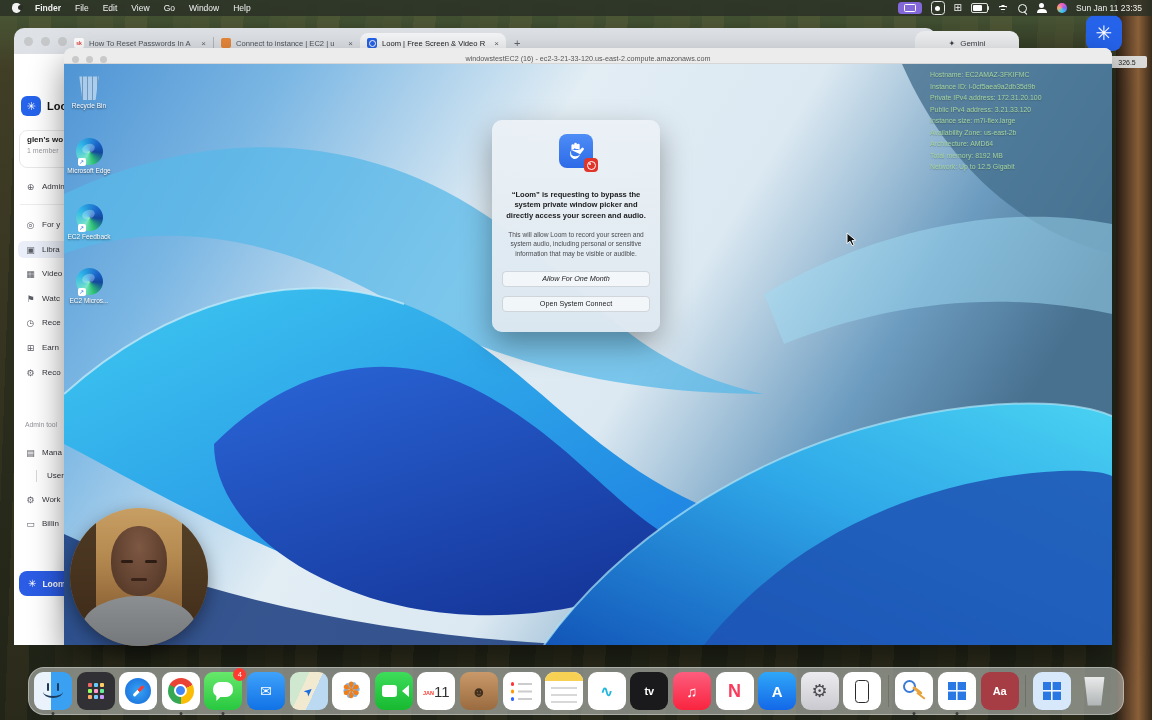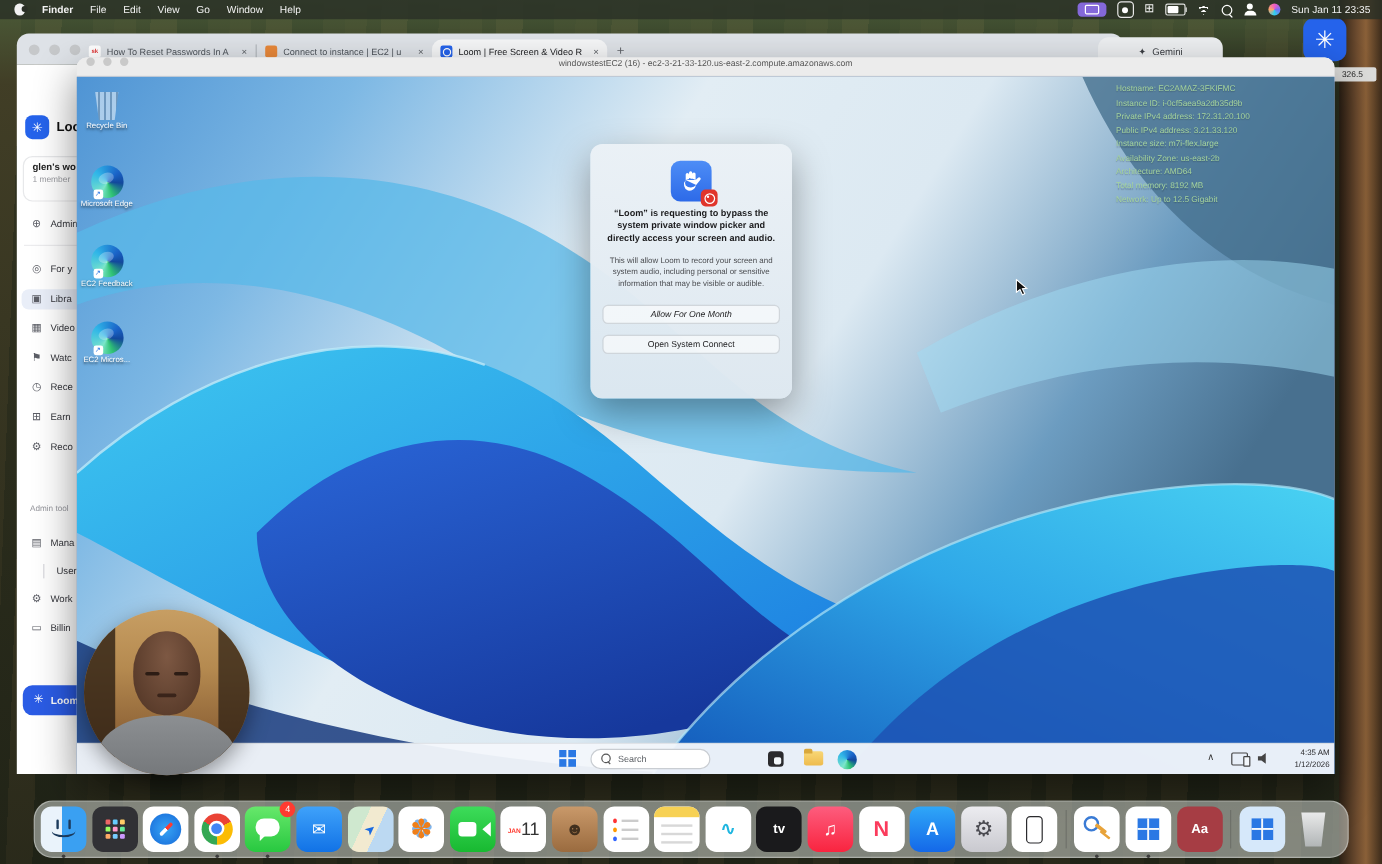--- a/index.html
+++ b/index.html
@@ -66,42 +66,42 @@
   .srow.sub{padding-left:18px;}
   .srow.sub .bar{width:1px;height:12px;background:#d8d8dc;margin-right:4px;}
   .record-btn{position:absolute;left:5px;top:517px;width:108px;height:25px;background:#2b5ce5;border-radius:8px;display:flex;align-items:center;gap:6px;padding-left:9px;box-sizing:border-box;color:#fff;font-size:8.5px;font-weight:bold;}
   .record-btn .ig{font-size:10px;}
   
   .gem-win{left:915px;top:31px;width:104px;height:24px;background:#eceef0;border-radius:9px 9px 0 0;z-index:12;display:flex;align-items:center;justify-content:center;gap:5px;font-size:8px;color:#3a3d42;}
   .loom-app-icon{left:1086px;top:15px;width:36px;height:36px;border-radius:9px;background:#2563eb;z-index:12;display:flex;align-items:center;justify-content:center;color:#fff;font-size:20px;}
   .loom-pill{left:1107px;top:56px;width:40px;height:12px;background:#dcdcda;border-radius:2px;z-index:12;display:flex;align-items:center;justify-content:center;font-size:7px;color:#222;}
   
   .rwin{left:64px;top:48px;width:1048px;height:597px;z-index:30;border-radius:8px 8px 0 0;box-shadow:0 14px 34px rgba(0,0,0,.45);background:#ececec;}
-  .rtitle{height:16px;border-radius:8px 8px 0 0;background:#ececec;display:flex;align-items:flex-start;position:relative;border-bottom:1px solid #d6d6d6;box-sizing:border-box;}
+  .rtitle{height:16px;border-radius:8px 8px 0 0;background:#ececec;display:flex;align-items:flex-end;position:relative;border-bottom:1px solid #d6d6d6;box-sizing:border-box;}
   .rdots{display:flex;gap:7px;margin-left:8px;}
   .rdot{width:7px;height:7px;border-radius:50%;background:#c9c9c9;}
   .rtitle .t{position:absolute;left:0;right:0;text-align:center;font-size:7.2px;color:#555;}
   .rcontent{position:relative;width:1048px;height:581px;overflow:hidden;background:#3f74b4;}
   .rcontent svg.wp{position:absolute;left:0;top:0;}
   
   .ec2{position:absolute;right:6px;top:5px;width:176px;font-size:6.9px;line-height:11.5px;color:#a5d49e;text-shadow:0 1px 1px rgba(0,0,0,.25);}
   
   .dicon{position:absolute;left:-3px;width:56px;text-align:center;}
   .dicon .lbl{font-size:6.5px;color:#fff;text-shadow:0 1px 2px rgba(0,0,0,.65);margin-top:2px;line-height:8px;}
   .bin{width:22px;height:26px;margin:0 auto;background:linear-gradient(180deg,rgba(255,255,255,.65),rgba(215,228,240,.35));clip-path:polygon(6% 10%,94% 10%,80% 100%,20% 100%);background-image:repeating-linear-gradient(90deg,rgba(255,255,255,.5) 0 4px,rgba(130,150,170,.55) 4px 5px);}
   .edgeball{width:27px;height:27px;border-radius:50%;margin:0 auto;background:conic-gradient(from 210deg,#7be6c9,#2fb5e8 28%,#1a63c8 55%,#12489c 68%,#2fc274 86%,#7be6c9);position:relative;}
   .edgeball::after{content:"";position:absolute;left:6px;top:6px;width:13px;height:9px;border-radius:50%;background:rgba(255,255,255,.28);transform:rotate(-20deg);}
   .scut{position:absolute;left:2px;bottom:-1px;width:8px;height:8px;background:#fff;border-radius:2px;color:#1a6ae0;font-size:6px;line-height:8px;}
   
   .dialog{position:absolute;left:428px;top:56px;width:168px;height:212px;border-radius:10px;background:linear-gradient(180deg,rgba(235,241,246,.97),rgba(222,232,240,.97));box-shadow:0 12px 30px rgba(0,0,0,.35);display:flex;flex-direction:column;align-items:center;box-sizing:border-box;padding:14px 10px 0 10px;}
   .dlg-icon{width:34px;height:34px;border-radius:8px;background:linear-gradient(180deg,#4d8df6,#2d6ae8);position:relative;display:flex;align-items:center;justify-content:center;}
   .dlg-badge{position:absolute;right:-5px;bottom:-4px;width:14px;height:14px;border-radius:4px;background:#e0352b;display:flex;align-items:center;justify-content:center;}
   .dlg-badge i{width:7px;height:7px;border:1.4px solid #fff;border-radius:50%;display:block;position:relative;}
   .dlg-badge i::after{content:"";position:absolute;left:1.4px;top:1.4px;width:2.4px;height:2.4px;border-radius:50%;background:#fff;}
-  .dlg-title{margin-top:5px;font-size:7.6px;font-weight:bold;color:#1c1c1e;text-align:center;line-height:10.4px;}
+  .dlg-title{margin-top:22px;font-size:7.6px;font-weight:bold;color:#1c1c1e;text-align:center;line-height:10.4px;}
   .dlg-body{margin-top:9px;font-size:6.6px;color:#4a4c50;text-align:center;line-height:9.2px;}
   .dlg-btn{margin-top:9px;width:148px;height:16px;border-radius:4.5px;background:rgba(255,255,255,.6);border:1px solid rgba(120,130,140,.28);display:flex;align-items:center;justify-content:center;font-size:7.2px;color:#1c1c1e;box-sizing:border-box;}
   .dlg-btn.first{margin-top:13px;font-style:italic;}
   
   .wtaskbar{position:absolute;left:0;bottom:0;width:1048px;height:25px;background:rgba(243,247,251,.95);border-top:1px solid rgba(0,0,0,.07);}
   .winlogo{display:inline-block;background:#2a78e4;}
   .winlogo.cross{background:
      linear-gradient(#f3f7fb,#f3f7fb) 50% 0/1.6px 100% no-repeat,
      linear-gradient(#f3f7fb,#f3f7fb) 0 50%/100% 1.6px no-repeat,#2a78e4;}
   .tb-start{position:absolute;left:402px;top:5px;width:14px;height:14px;}
@@ -393,37 +393,20 @@
       <div class="dlg-btn first">Allow For One Month</div>
       <div class="dlg-btn">Open System Connect</div>
     </div>
 
     <div class="cursor">
       <svg width="11" height="15" viewBox="0 0 11 15">
           <path d="M1,1 L1,11.5 L4,9.3 L6,13.6 L8,12.7 L6,8.6 L9.6,8.2 Z" fill="#111" stroke="#fff" stroke-width="0.9"></path>
         </svg>
     </div>
 
-    <div class="wtaskbar">
-      <span class="winlogo cross tb-start"></span>
-      <div class="tb-search">
-        <span class="mag2"></span>
-        <span>Search</span>
-      </div>
-      <span class="tb-taskview"></span>
-      <span class="tb-folder"></span>
-      <span class="tb-edge"></span>
-      <span class="tb-chev">∧</span>
-      <span class="tb-mon"></span>
-      <span class="tb-spk"></span>
-      <div class="tb-clock">
-        <div>4:35 AM</div>
-        <div>1/12/2026</div>
-      </div>
-    </div>
   </div>
 </div>
 
 <div class="abs cam">
   <div class="panelL"></div>
   <div class="panelR"></div>
   <div class="shoulders"></div>
   <div class="head">
     <div class="eyeL"></div>
       <div class="eyeR"></div>

